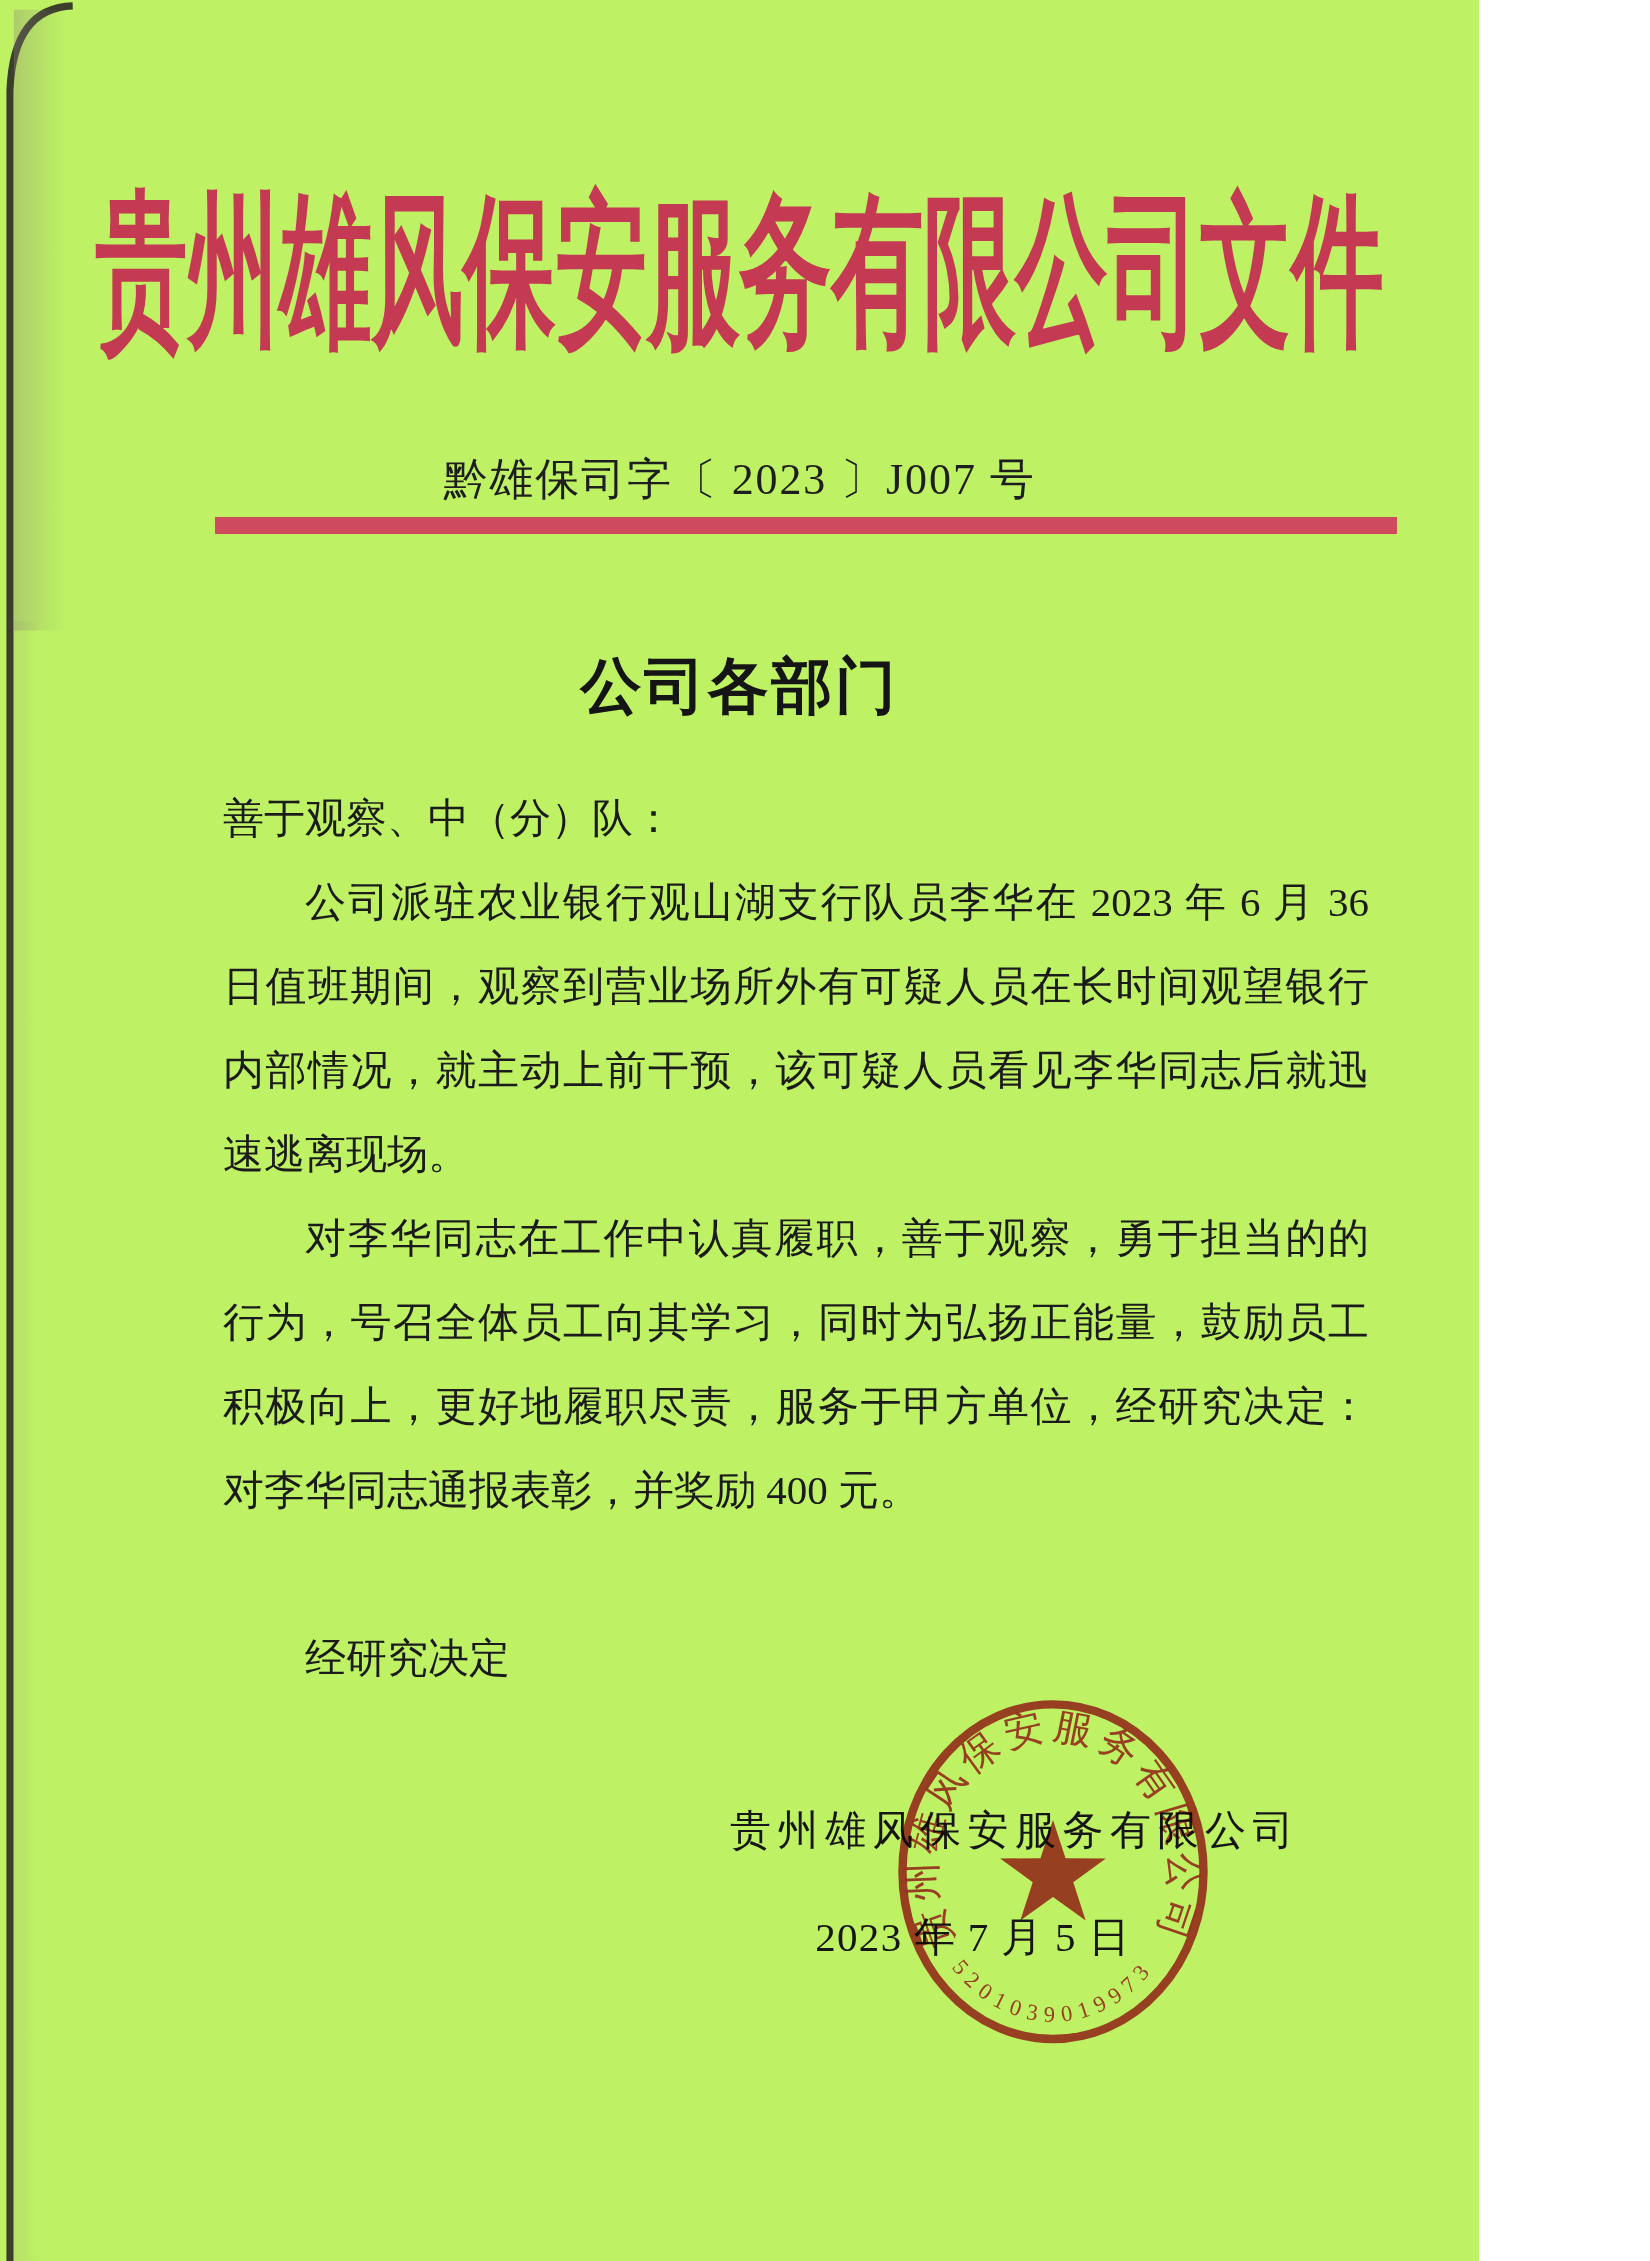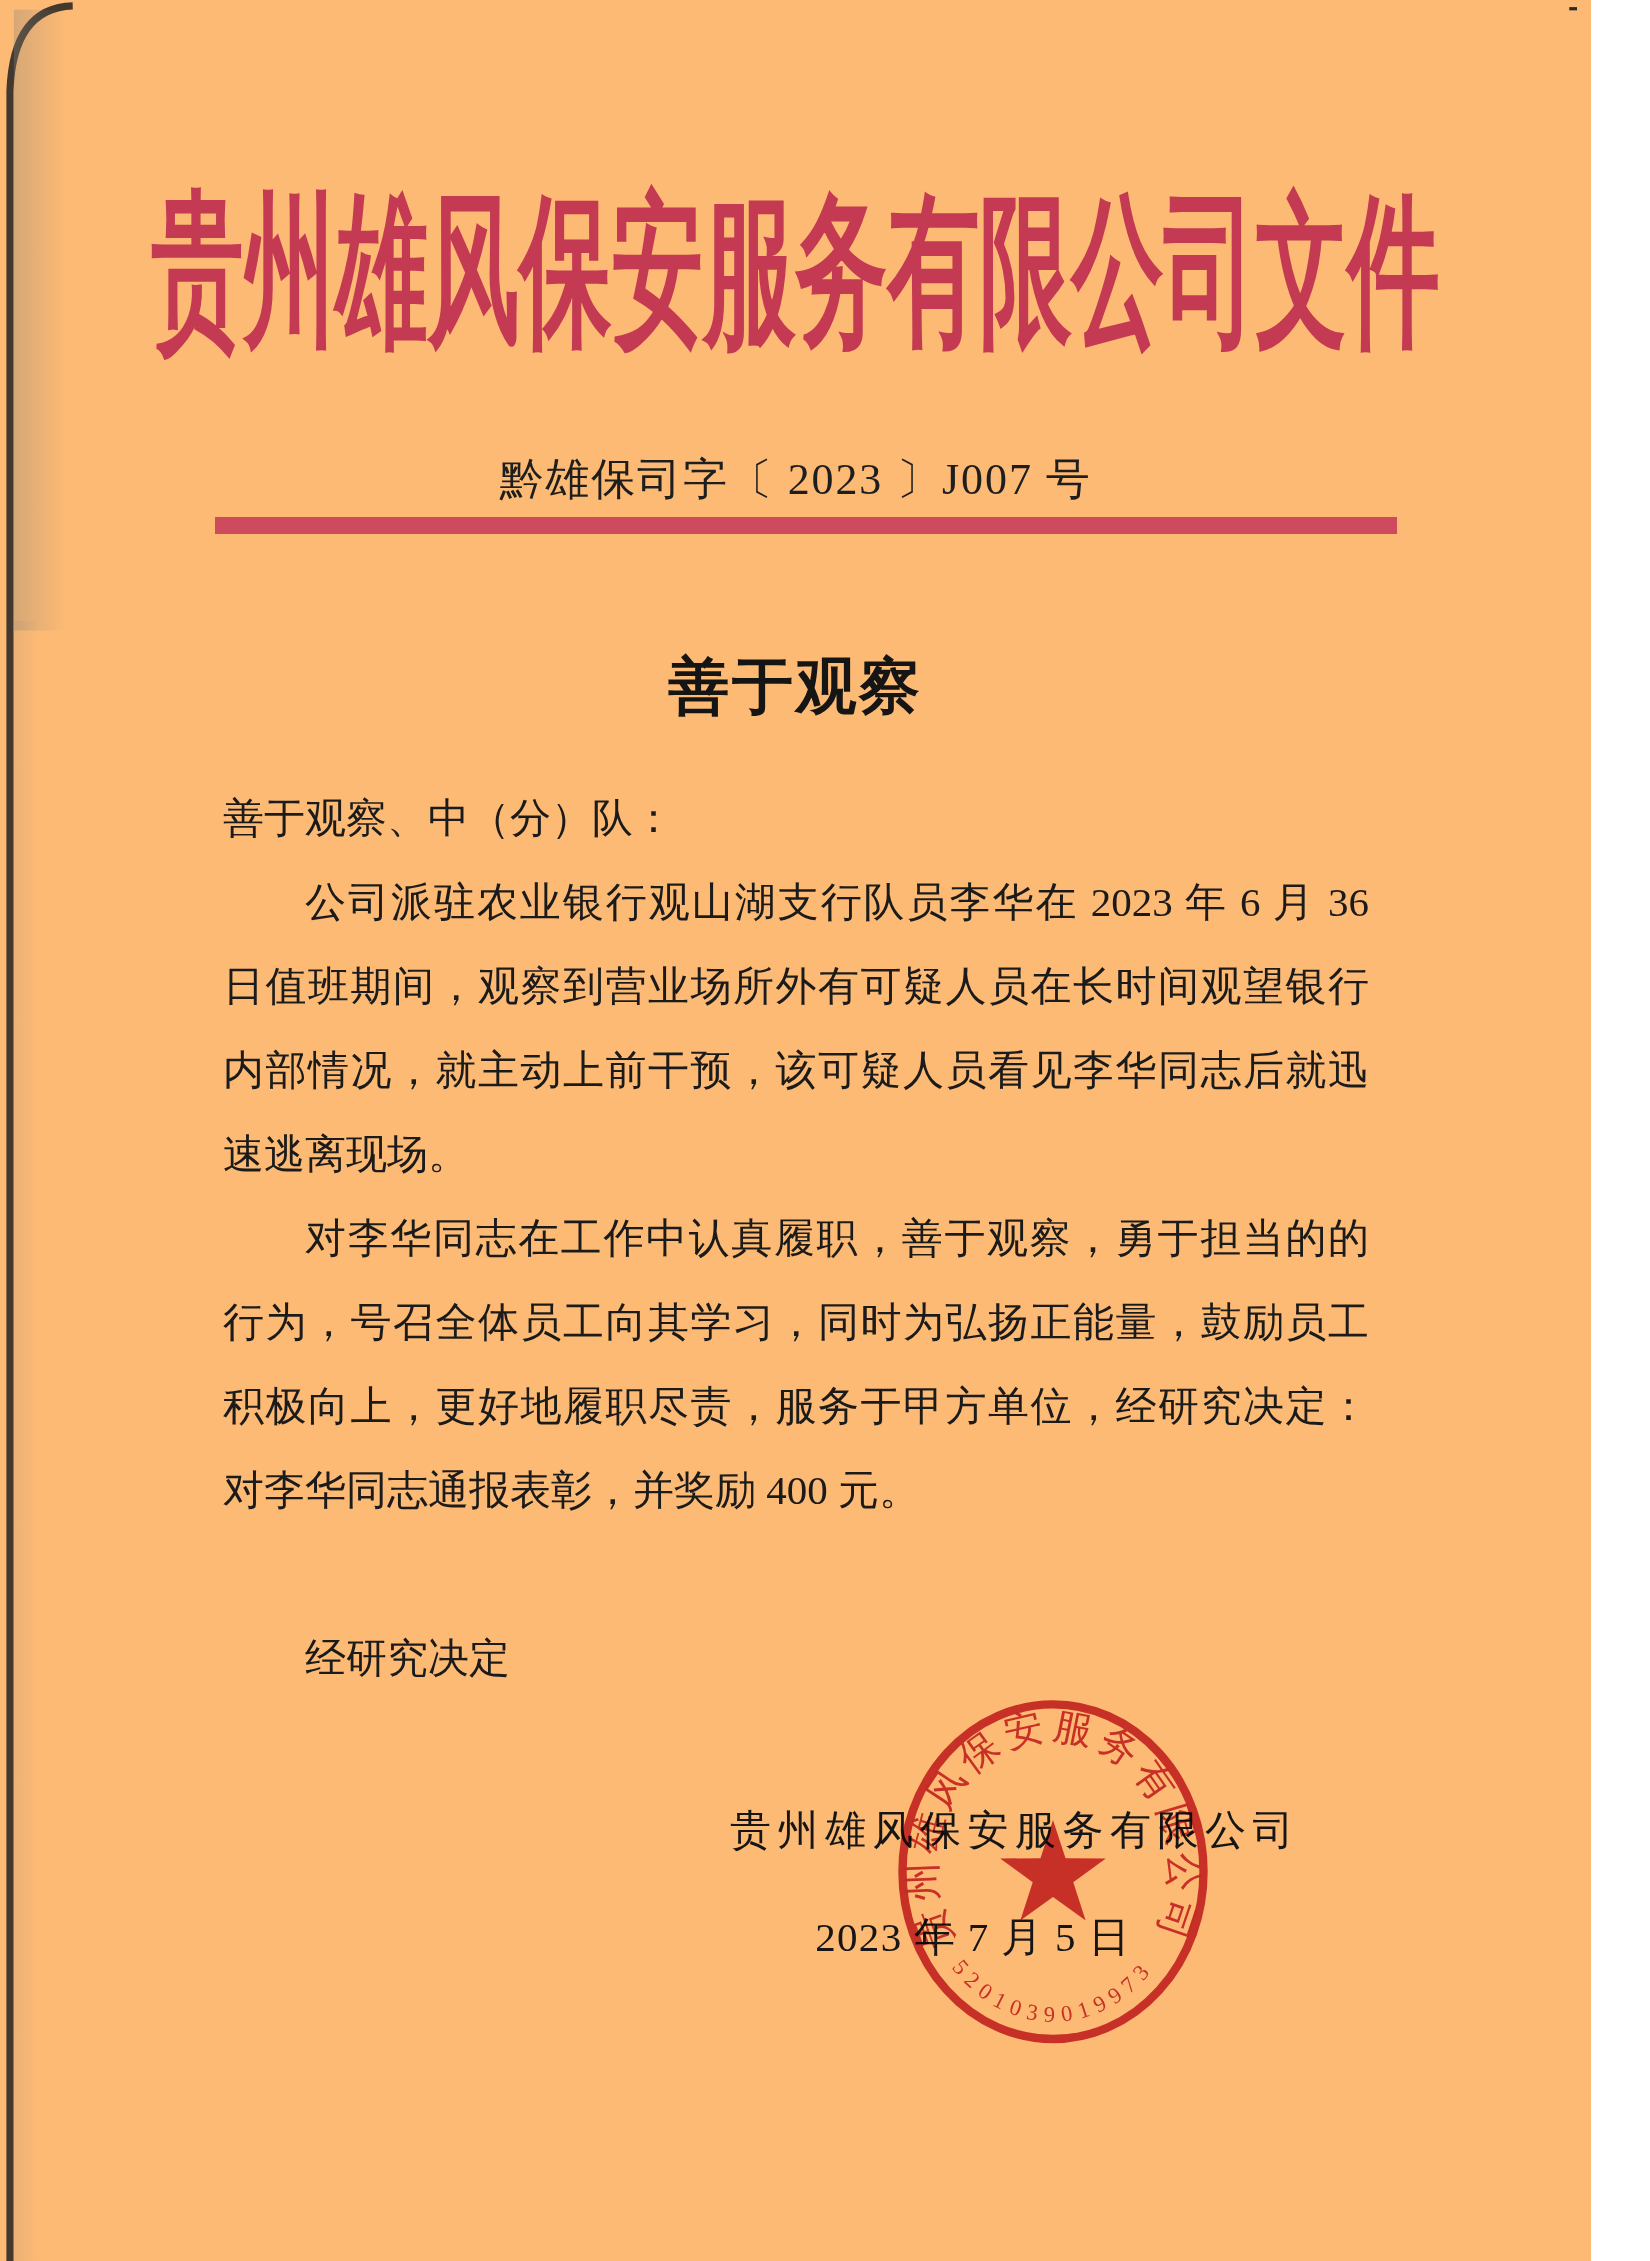--- a/index.html
+++ b/index.html
@@ -1,20 +1,20 @@
 <!DOCTYPE html>
 <html style="font-size:10.3px"><head>
 <meta charset="utf-8">
 <style>
   html, body { margin: 0; padding: 0; background: #ffffff; }
   .page {
     position: relative;
-    width: 1591px;
+    width: 1479px;
     height: 2261px;
-    background: #fdba74;
+    background: #bef264;
     overflow: hidden;
     font-family: "Liberation Serif", "DejaVu Serif", serif;
     color: #1b1b1b;
   }
 
   
   .header-title {
     position: absolute;
     top: 189px;
     left: 0; right: 0;
@@ -122,21 +122,21 @@
 <body>
 
 <div class="page">
 
   <h1 class="header-title">贵州雄风保安服务有限公司文件</h1>
 
   <div class="doc-number">黔雄保司字〔 2023 〕J007 号</div>
 
   <div class="red-rule"></div>
 
-  <h2 class="doc-title">善于观察</h2>
+  <h2 class="doc-title">公司各部门</h2>
 
   <div class="body-block">
     <p class="salutation">善于观察、中（分）队：</p>
     <p class="para">公司派驻农业银行观山湖支行队员李华在 2023 年 6 月 36 日值班期间，观察到营业场所外有可疑人员在长时间观望银行内部情况，就主动上前干预，该可疑人员看见李华同志后就迅速逃离现场。</p>
     <p class="para">对李华同志在工作中认真履职，善于观察，勇于担当的的行为，号召全体员工向其学习，同时为弘扬正能量，鼓励员工积极向上，更好地履职尽责，服务于甲方单位，经研究决定：对李华同志通报表彰，并奖励 400 元。</p>
     <p class="closing">经研究决定</p>
   </div>
 
   <div class="signature-block">
     <div class="sig-company">贵州雄风保安服务有限公司</div>

